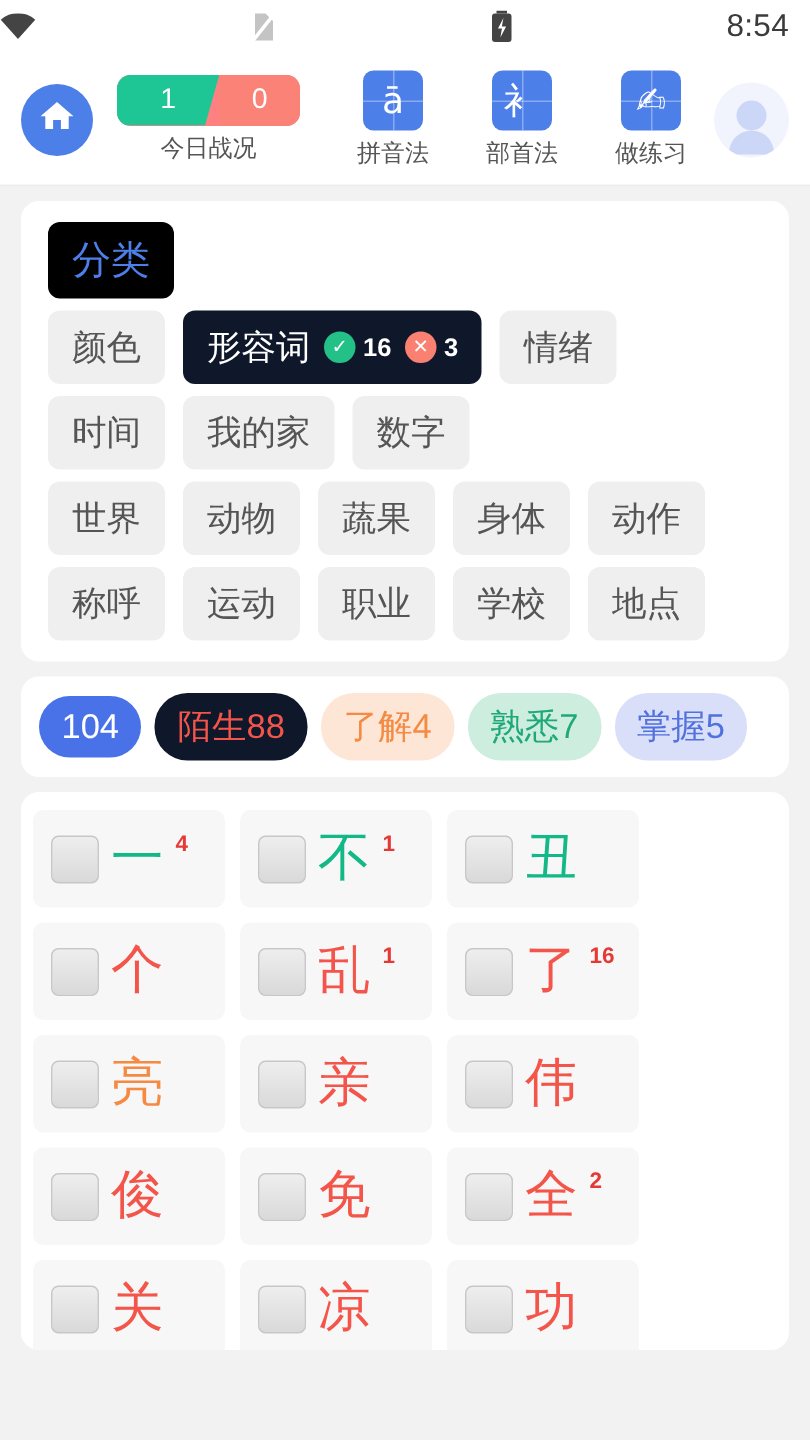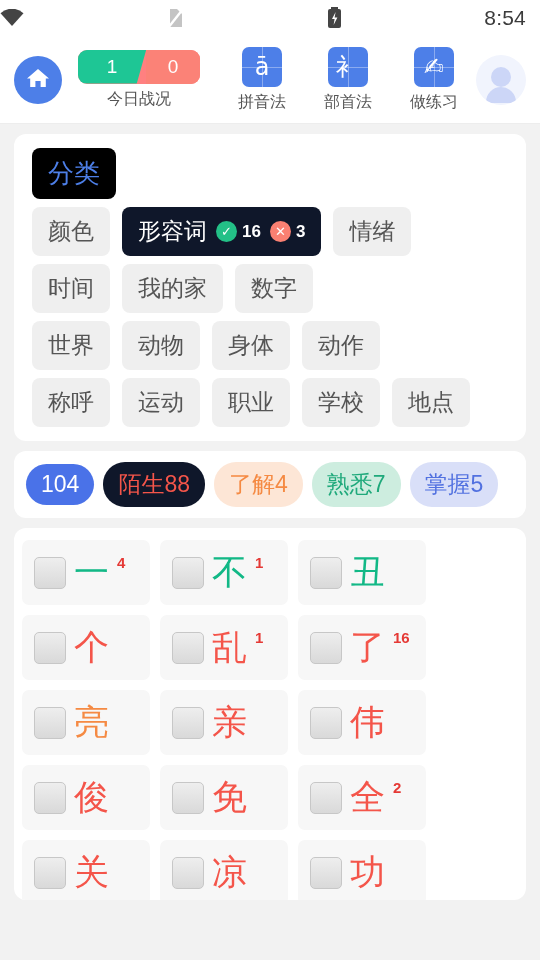--- a/index.html
+++ b/index.html
@@ -233,20 +233,23 @@
           </div>
         </div>
         <div class="cat-row">
           <div class="chip">
             <span>世界</span>
           </div>
           <div class="chip">
             <span>动物</span>
           </div>
           <div class="chip">
+            <span>蔬果</span>
+          </div>
+          <div class="chip">
             <span>身体</span>
           </div>
           <div class="chip">
             <span>动作</span>
           </div>
         </div>
         <div class="cat-row">
           <div class="chip">
             <span>称呼</span>
           </div>

